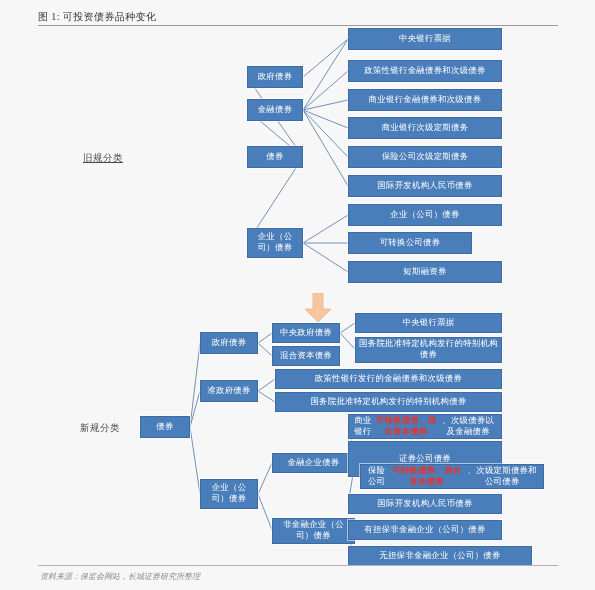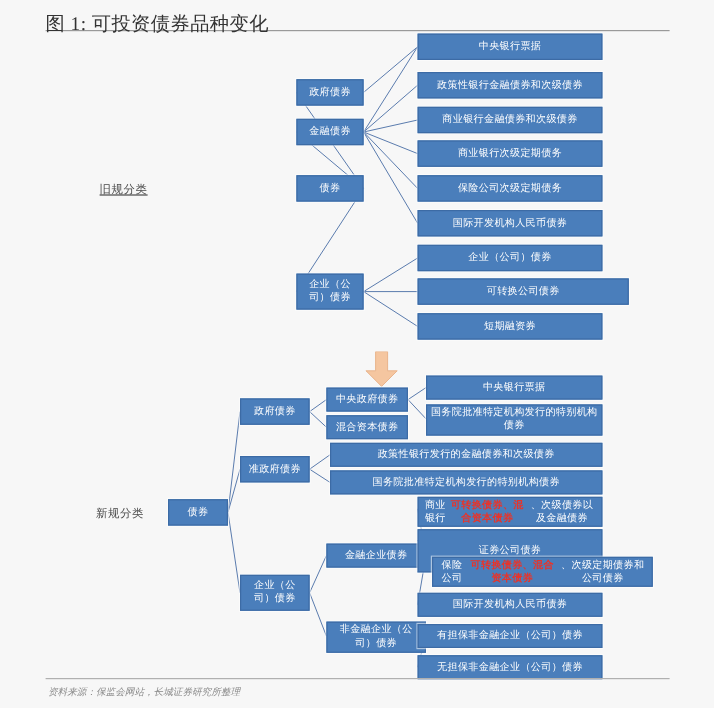--- a/index.html
+++ b/index.html
@@ -9,21 +9,21 @@
     font-family:"Liberation Serif","DejaVu Serif",serif;
   }
   #canvas{position:absolute;left:0;top:0;width:595px;height:590px;}
 
   .rule{position:absolute;left:38px;width:520px;height:1px;background:#9a9a9a;}
   #rule-top{top:25px;}
   #rule-bottom{top:565px;background:#b0b0b0;}
 
   #fig-title{
     position:absolute;left:38px;top:10px;
-    font-size:16px;color:#333;letter-spacing:.4px;white-space:nowrap;
+    font-size:10px;color:#333;letter-spacing:.4px;white-space:nowrap;
   }
   #fig-source{
     position:absolute;left:40px;top:571px;
     font-size:8px;color:#8a8a8a;font-style:italic;white-space:nowrap;
   }
 
   #wires{position:absolute;left:0;top:0;width:595px;height:590px;pointer-events:none;}
 
   .grp-label{
     position:absolute;font-size:9.5px;color:#4a4a4a;white-space:nowrap;
@@ -110,21 +110,21 @@
   <div class="node two-line" style="left:247px;top:228px;width:56px;height:30px;">企业（公司）债券</div>
 
   <div class="node" style="left:348px;top:28px;width:154px;height:22px;">中央银行票据</div>
   <div class="node" style="left:348px;top:60px;width:154px;height:22px;">政策性银行金融债券和次级债券</div>
   <div class="node" style="left:348px;top:89px;width:154px;height:22px;">商业银行金融债券和次级债券</div>
   <div class="node" style="left:348px;top:117px;width:154px;height:22px;">商业银行次级定期债务</div>
   <div class="node" style="left:348px;top:146px;width:154px;height:22px;">保险公司次级定期债务</div>
   <div class="node" style="left:348px;top:175px;width:154px;height:22px;">国际开发机构人民币债券</div>
 
   <div class="node" style="left:348px;top:204px;width:154px;height:22px;">企业（公司）债券</div>
-  <div class="node" style="left:348px;top:232px;width:176px;height:22px;">可转换公司债券</div>
+  <div class="node" style="left:348px;top:232px;width:124px;height:22px;">可转换公司债券</div>
   <div class="node" style="left:348px;top:261px;width:154px;height:22px;">短期融资券</div>
 
   <div class="grp-label" style="left:80px;top:422px;">新规分类</div>
 
   <div class="node" style="left:140px;top:416px;width:50px;height:22px;">债券</div>
 
   <div class="node" style="left:200px;top:332px;width:58px;height:22px;">政府债券</div>
   <div class="node" style="left:200px;top:380px;width:58px;height:22px;">准政府债券</div>
   <div class="node two-line" style="left:200px;top:479px;width:58px;height:30px;">企业（公司）债券</div>
 
@@ -138,18 +138,18 @@
 
   <div class="node" style="left:275px;top:369px;width:227px;height:20px;">政策性银行发行的金融债券和次级债券</div>
   <div class="node" style="left:275px;top:392px;width:227px;height:20px;">国务院批准特定机构发行的特别机构债券</div>
 
   <div class="node two-line" id="leaf-commercial-bank" style="left:348px;top:414px;width:154px;height:25px;">商业银行<em>可转换债券、混合资本债券</em>、次级债券以及金融债券</div>
   <div class="node" style="left:348px;top:441px;width:154px;height:36px;" id="leaf-securities">证券公司债券</div>
   <div class="node two-line" id="leaf-insurance" style="left:360px;top:464px;width:184px;height:25px;align-items:center;">保险公司<em>可转换债券、混合资本债券</em>、次级定期债券和公司债券</div>
   <div class="node" style="left:348px;top:494px;width:154px;height:20px;" id="leaf-intl">国际开发机构人民币债券</div>
 
   <div class="node" style="left:348px;top:520px;width:154px;height:20px;">有担保非金融企业（公司）债券</div>
-  <div class="node" style="left:348px;top:546px;width:154px;height:20px;">无担保非金融企业（公司）债券</div>
+  <div class="node" style="left:348px;top:546px;width:184px;height:20px;">无担保非金融企业（公司）债券</div>
 
   <div class="rule" id="rule-bottom"></div>
   <div id="fig-source">资料来源：保监会网站，长城证券研究所整理</div>
 
 </div>
 
 </body></html>

